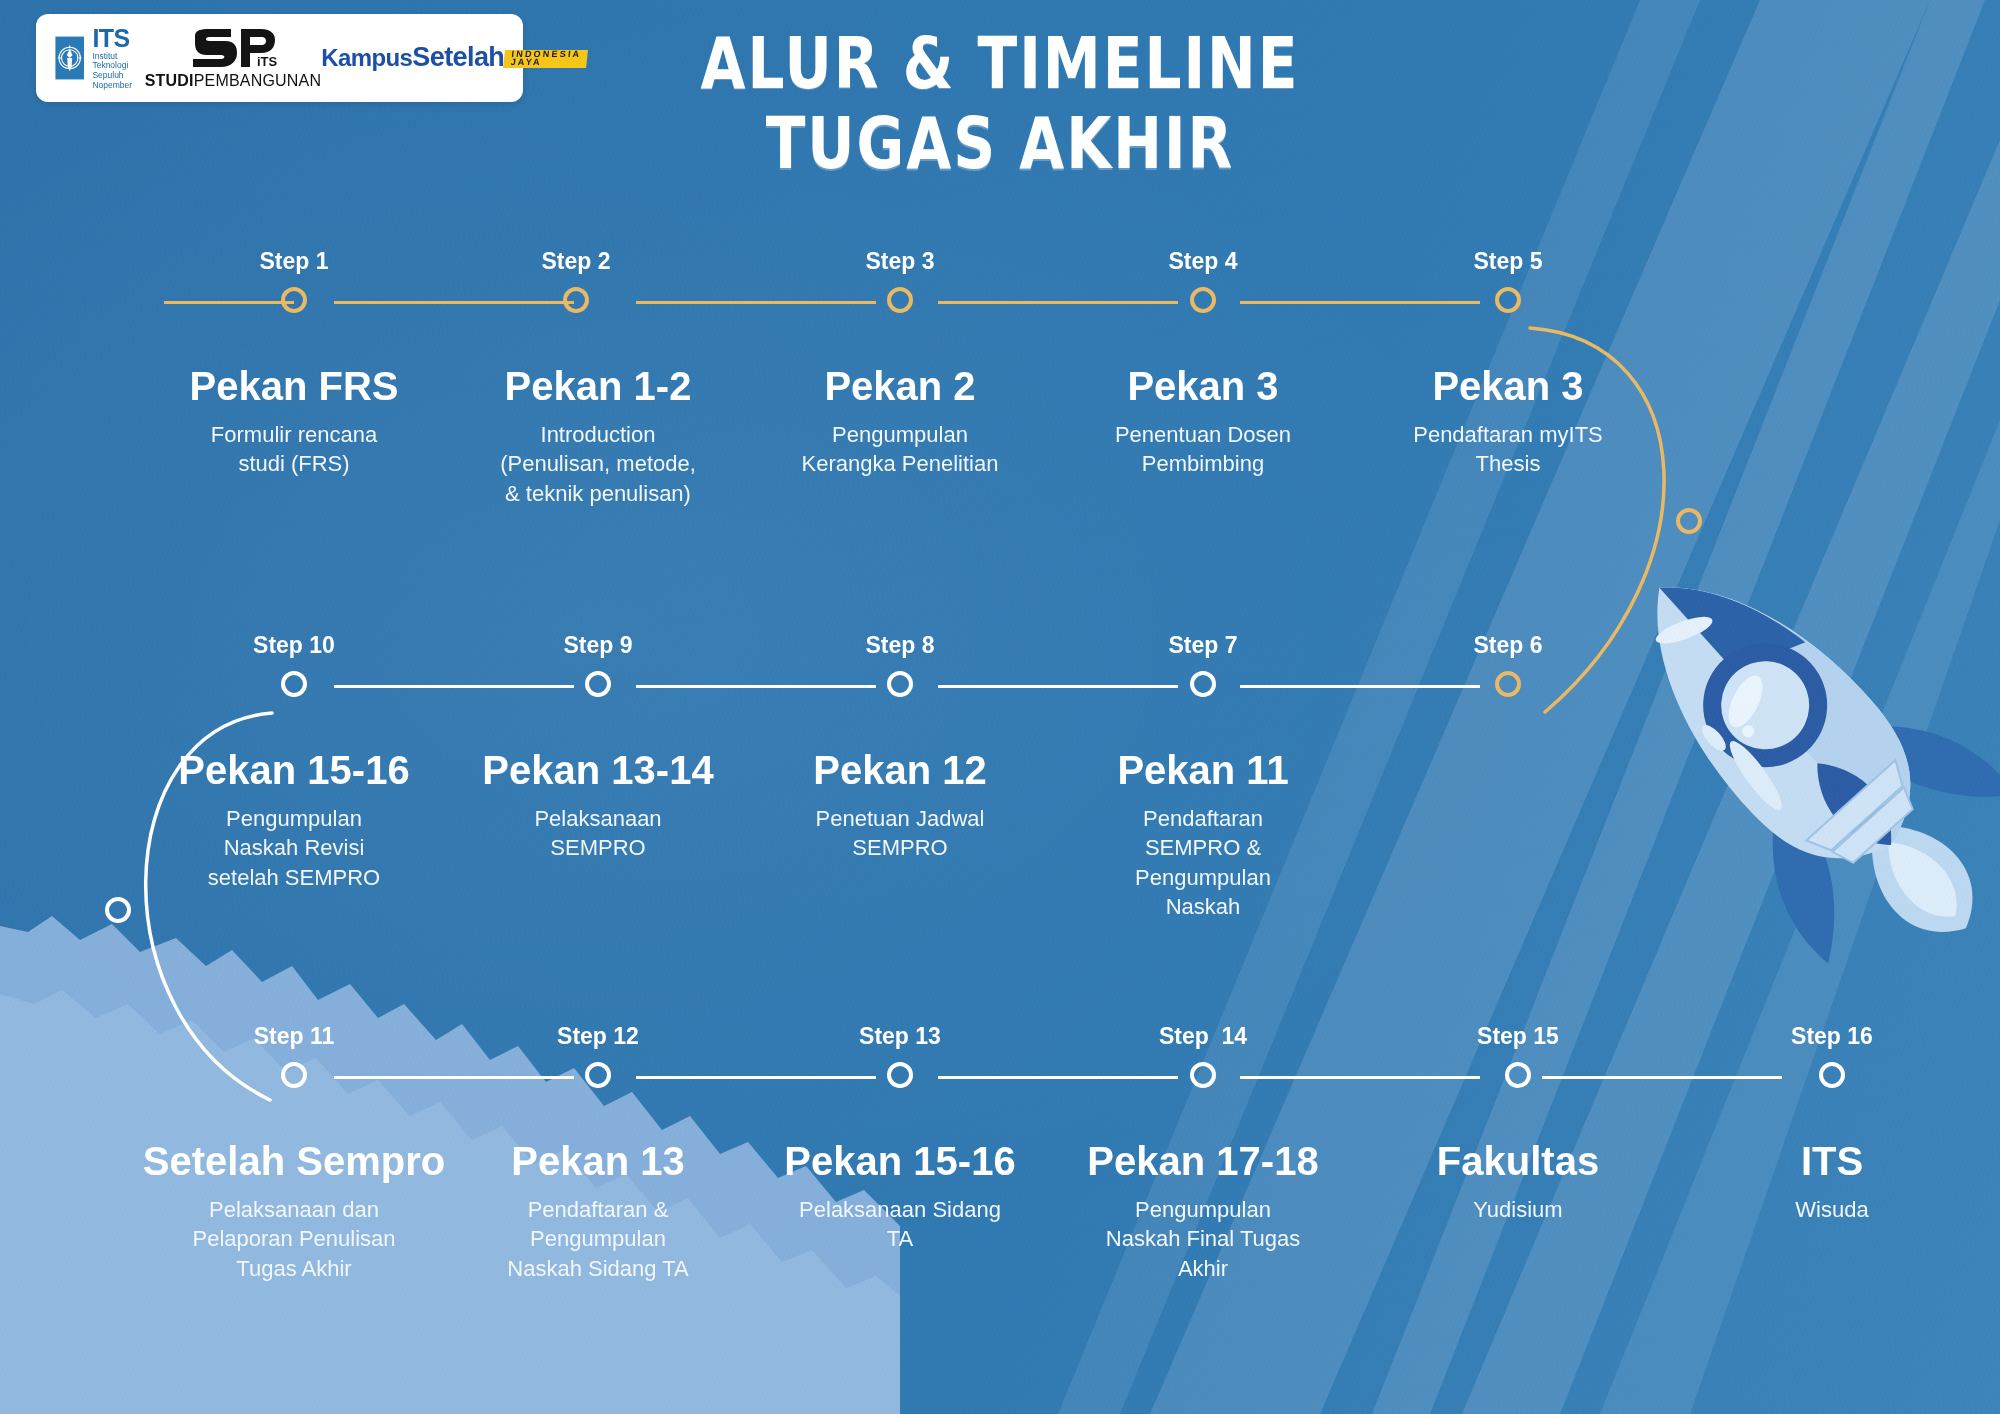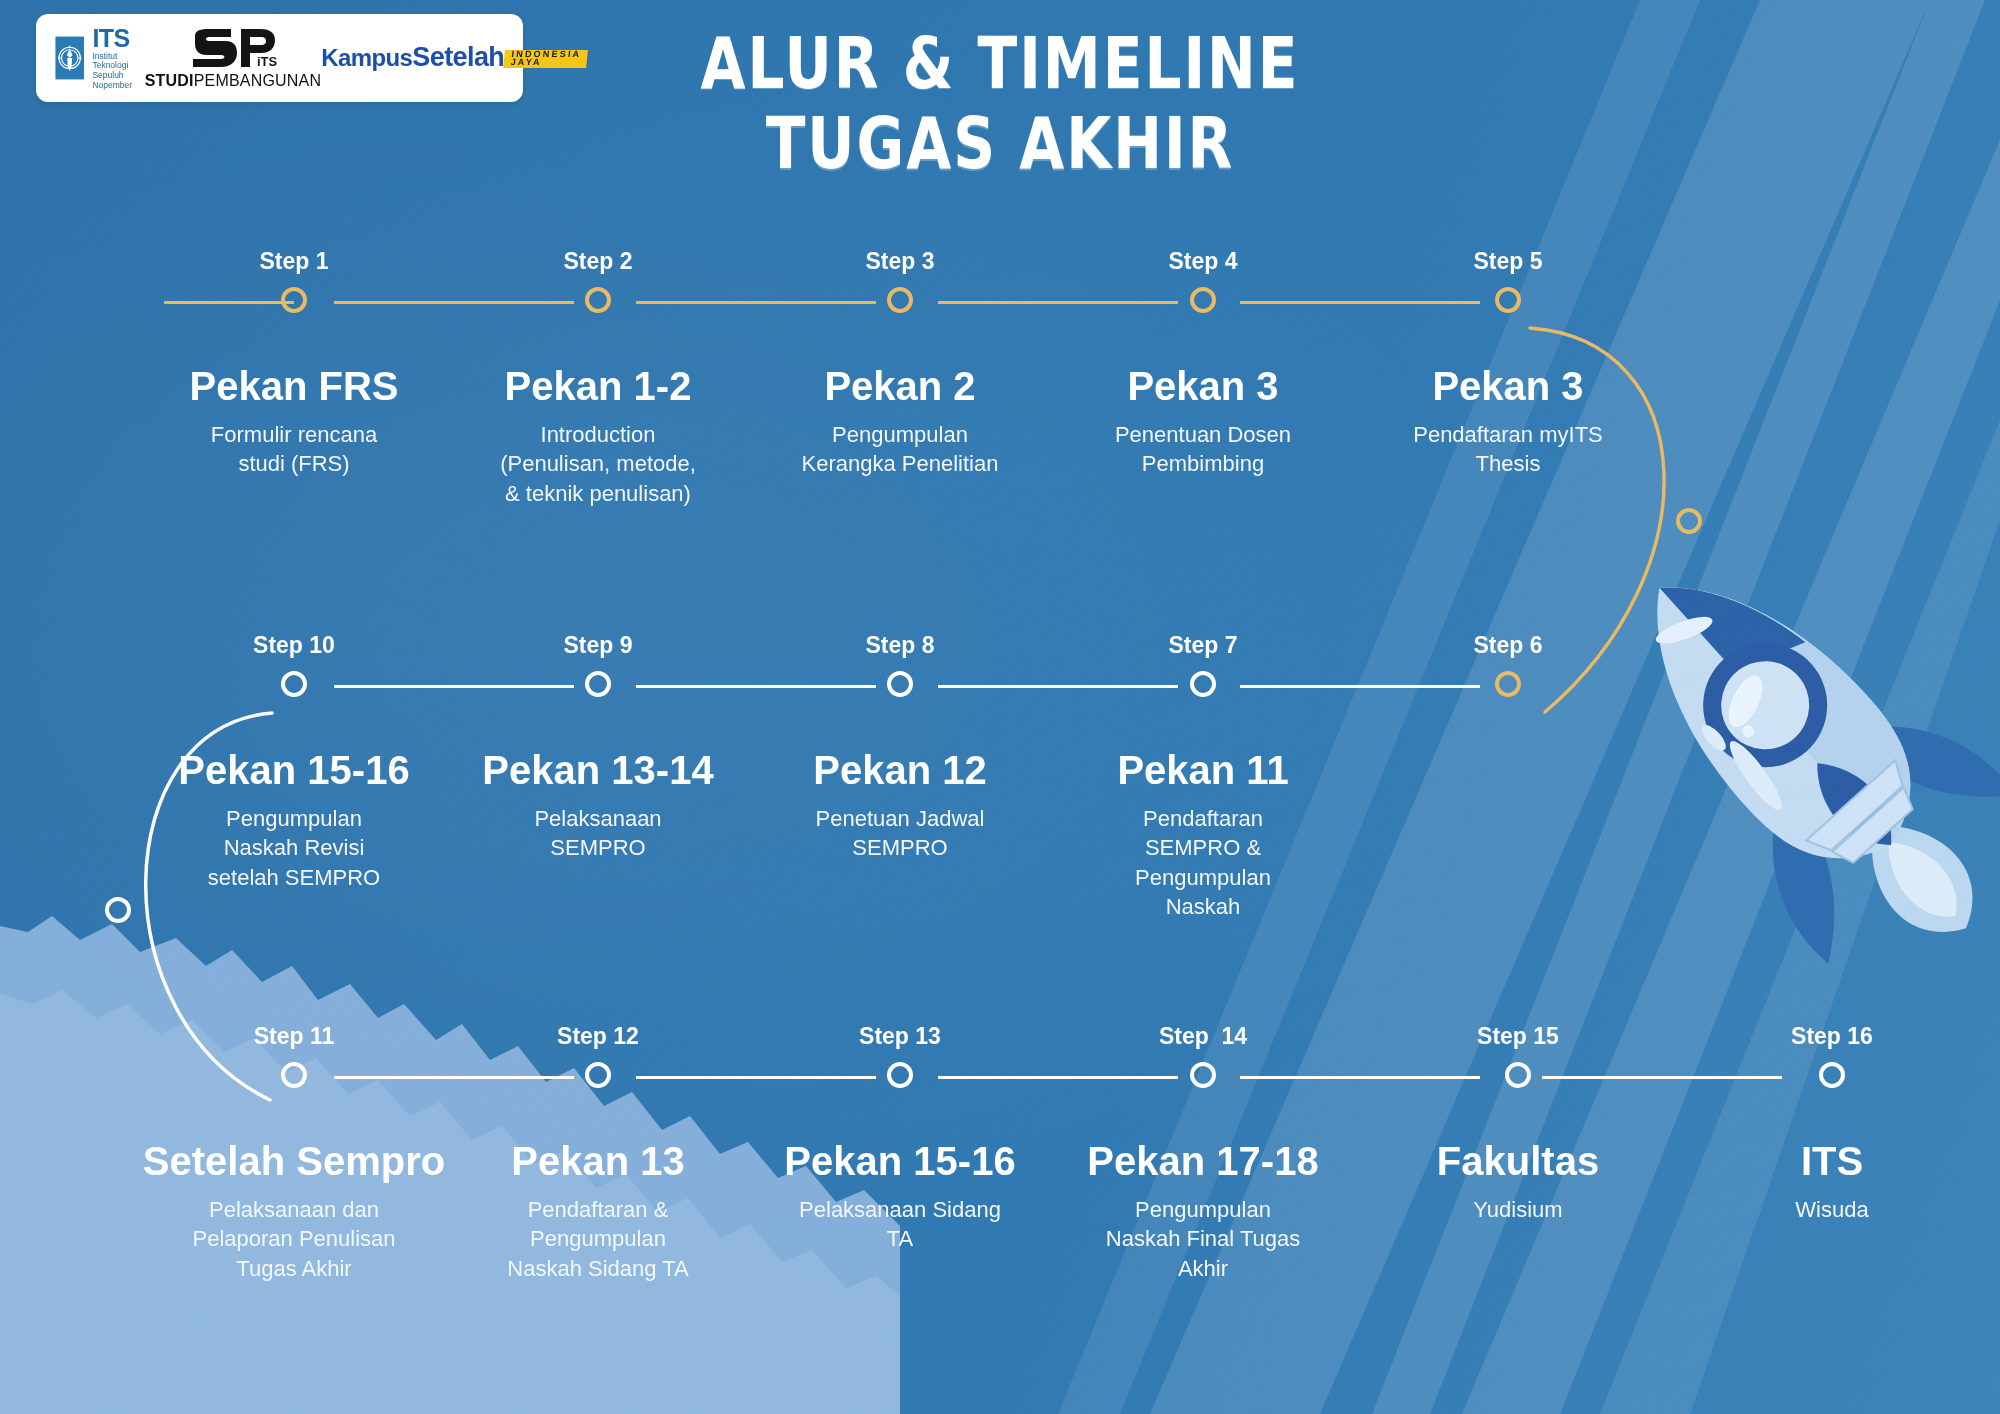--- a/index.html
+++ b/index.html
@@ -319,21 +319,21 @@
       <div class="seg" style="left:164px; width:130px;"></div>
       <div class="seg" style="left:334px; width:240px;"></div>
       <div class="seg" style="left:636px; width:240px;"></div>
       <div class="seg" style="left:938px; width:240px;"></div>
       <div class="seg" style="left:1240px; width:240px;"></div>
 
       <div class="step" style="left:294px;">
         <div class="step-label">Step 1</div>
         <div class="node gold"></div>
       </div>
-      <div class="step" style="left:598px;text-align:center;">
+      <div class="step" style="left:576px;text-align:center;">
         <div class="step-label">Step 2</div>
         <div class="node gold"></div>
       </div>
       <div class="step" style="left:900px;">
         <div class="step-label">Step 3</div>
         <div class="node gold"></div>
       </div>
       <div class="step" style="left:1203px;">
         <div class="step-label">Step 4</div>
         <div class="node gold"></div>

